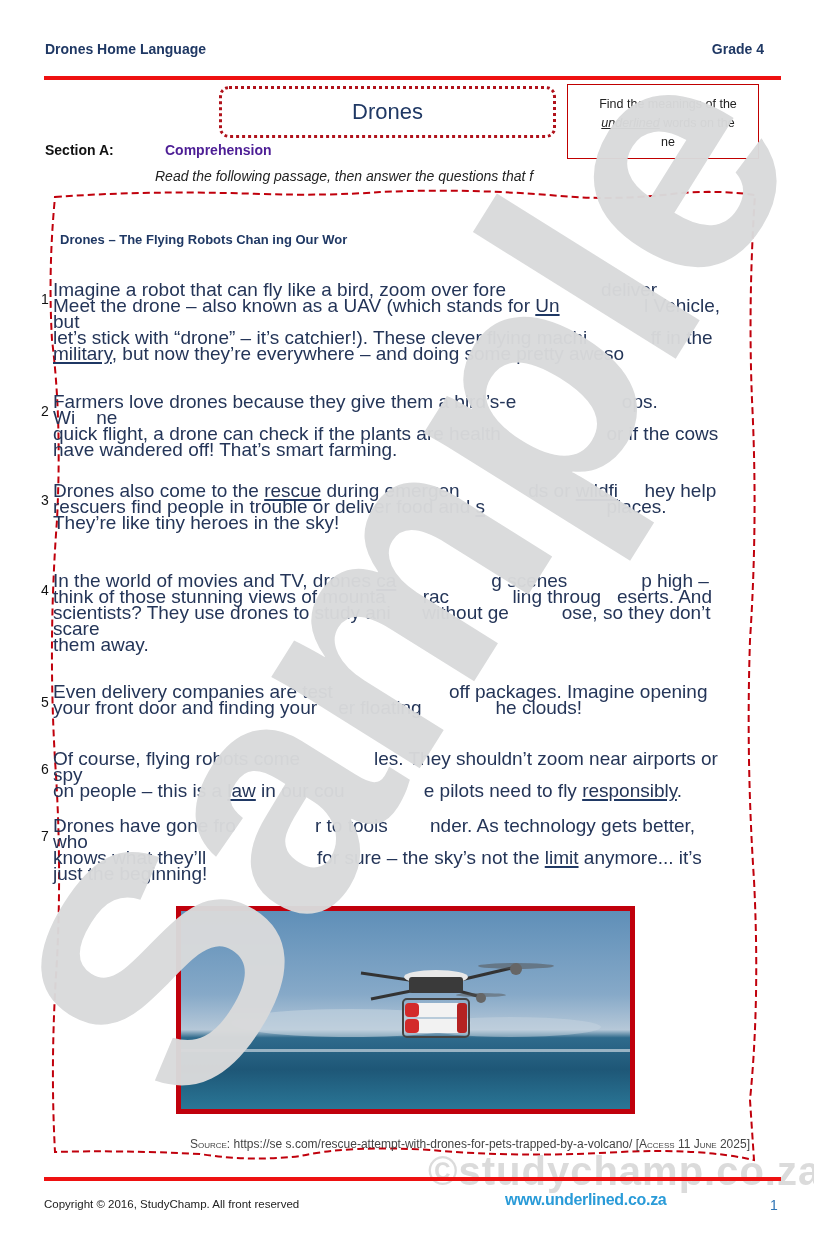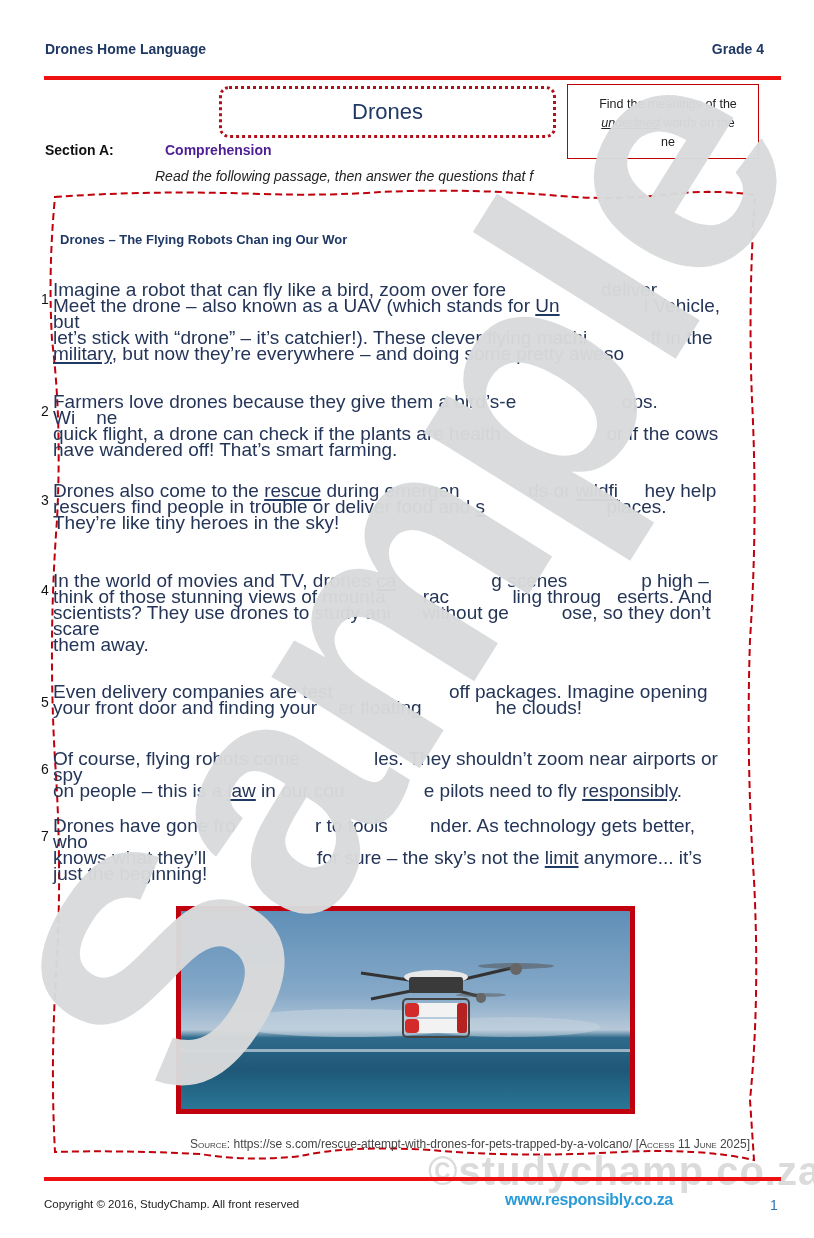--- a/index.html
+++ b/index.html
@@ -150,18 +150,18 @@
   </svg>
 </div>
 
 <div class="abs source">
   <span class="sc">Source</span><span>: https://se              s.com/rescue-attempt-with-drones-for-pets-trapped-by-a-volcano/ [</span><span class="sc">Access 11 June 2025</span><span>]</span>
 </div>
 
 <div class="abs ftr-wm">©studychamp.co.za</div>
 <div class="abs ftr-rule"></div>
 <div class="abs ftr-copy">Copyright © 2016, StudyChamp. All front reserved</div>
-<div class="abs ftr-url">www.responsibly.co.za</div>
+<div class="abs ftr-url">www.underlined.co.za</div>
 <div class="abs ftr-page">1</div>
 
 <svg class="abs watermark" viewBox="0 0 814 1238">
   <text x="0" y="0" transform="translate(200 1120) rotate(-58)" font-family="Liberation Sans, DejaVu Sans, sans-serif" font-weight="bold" font-size="330" fill="#d9dadb" opacity="0.97" letter-spacing="-6">Sample</text>
 </svg>
 
 </body></html>

